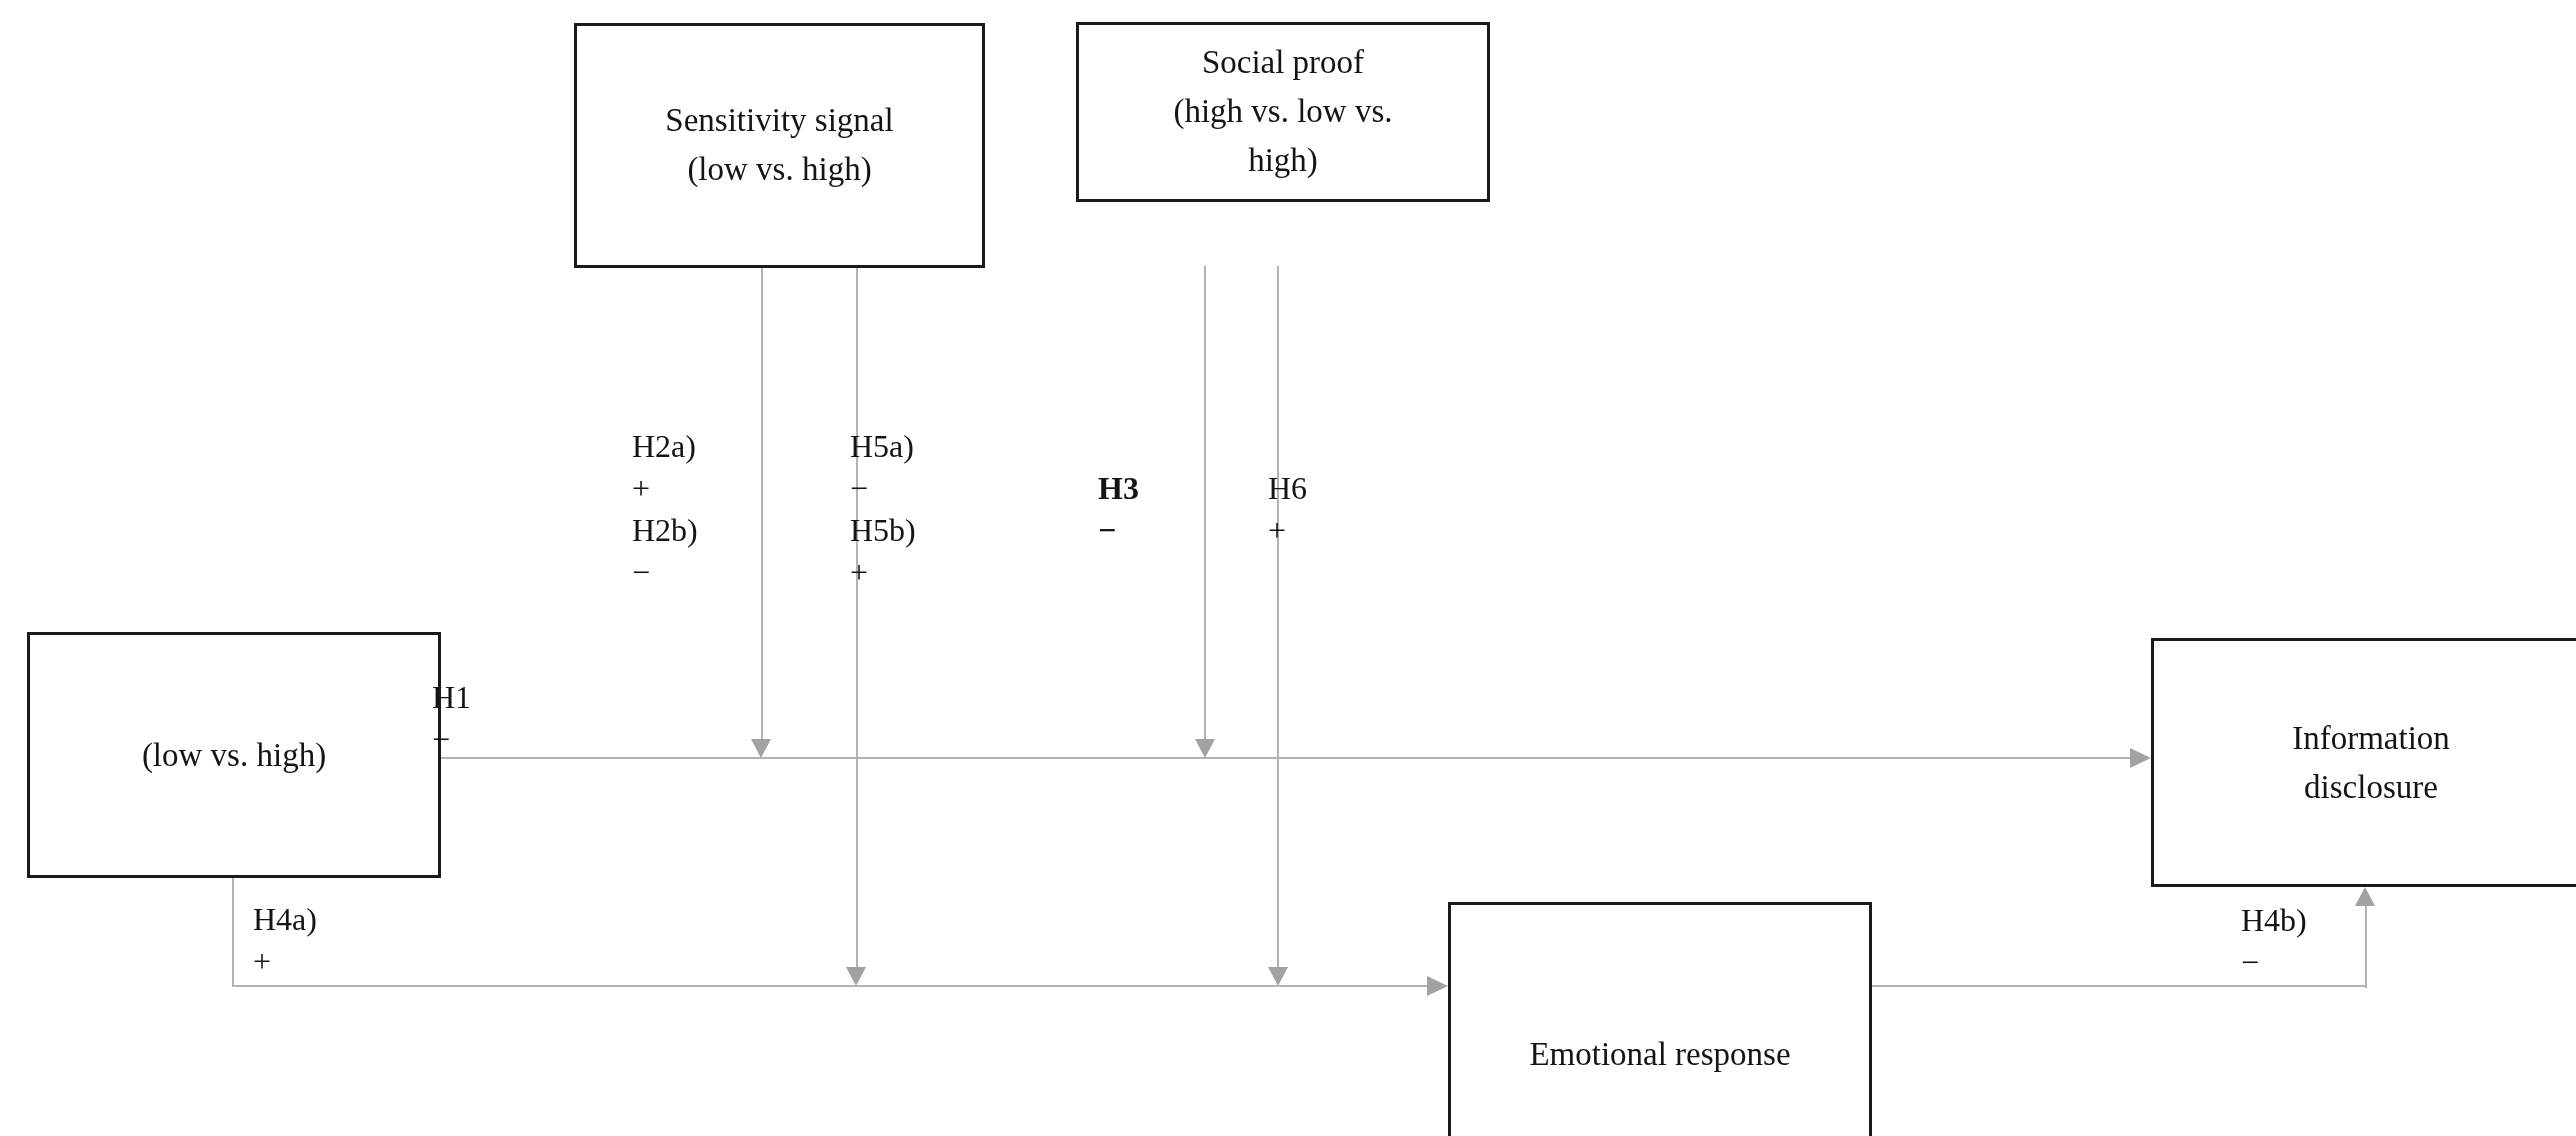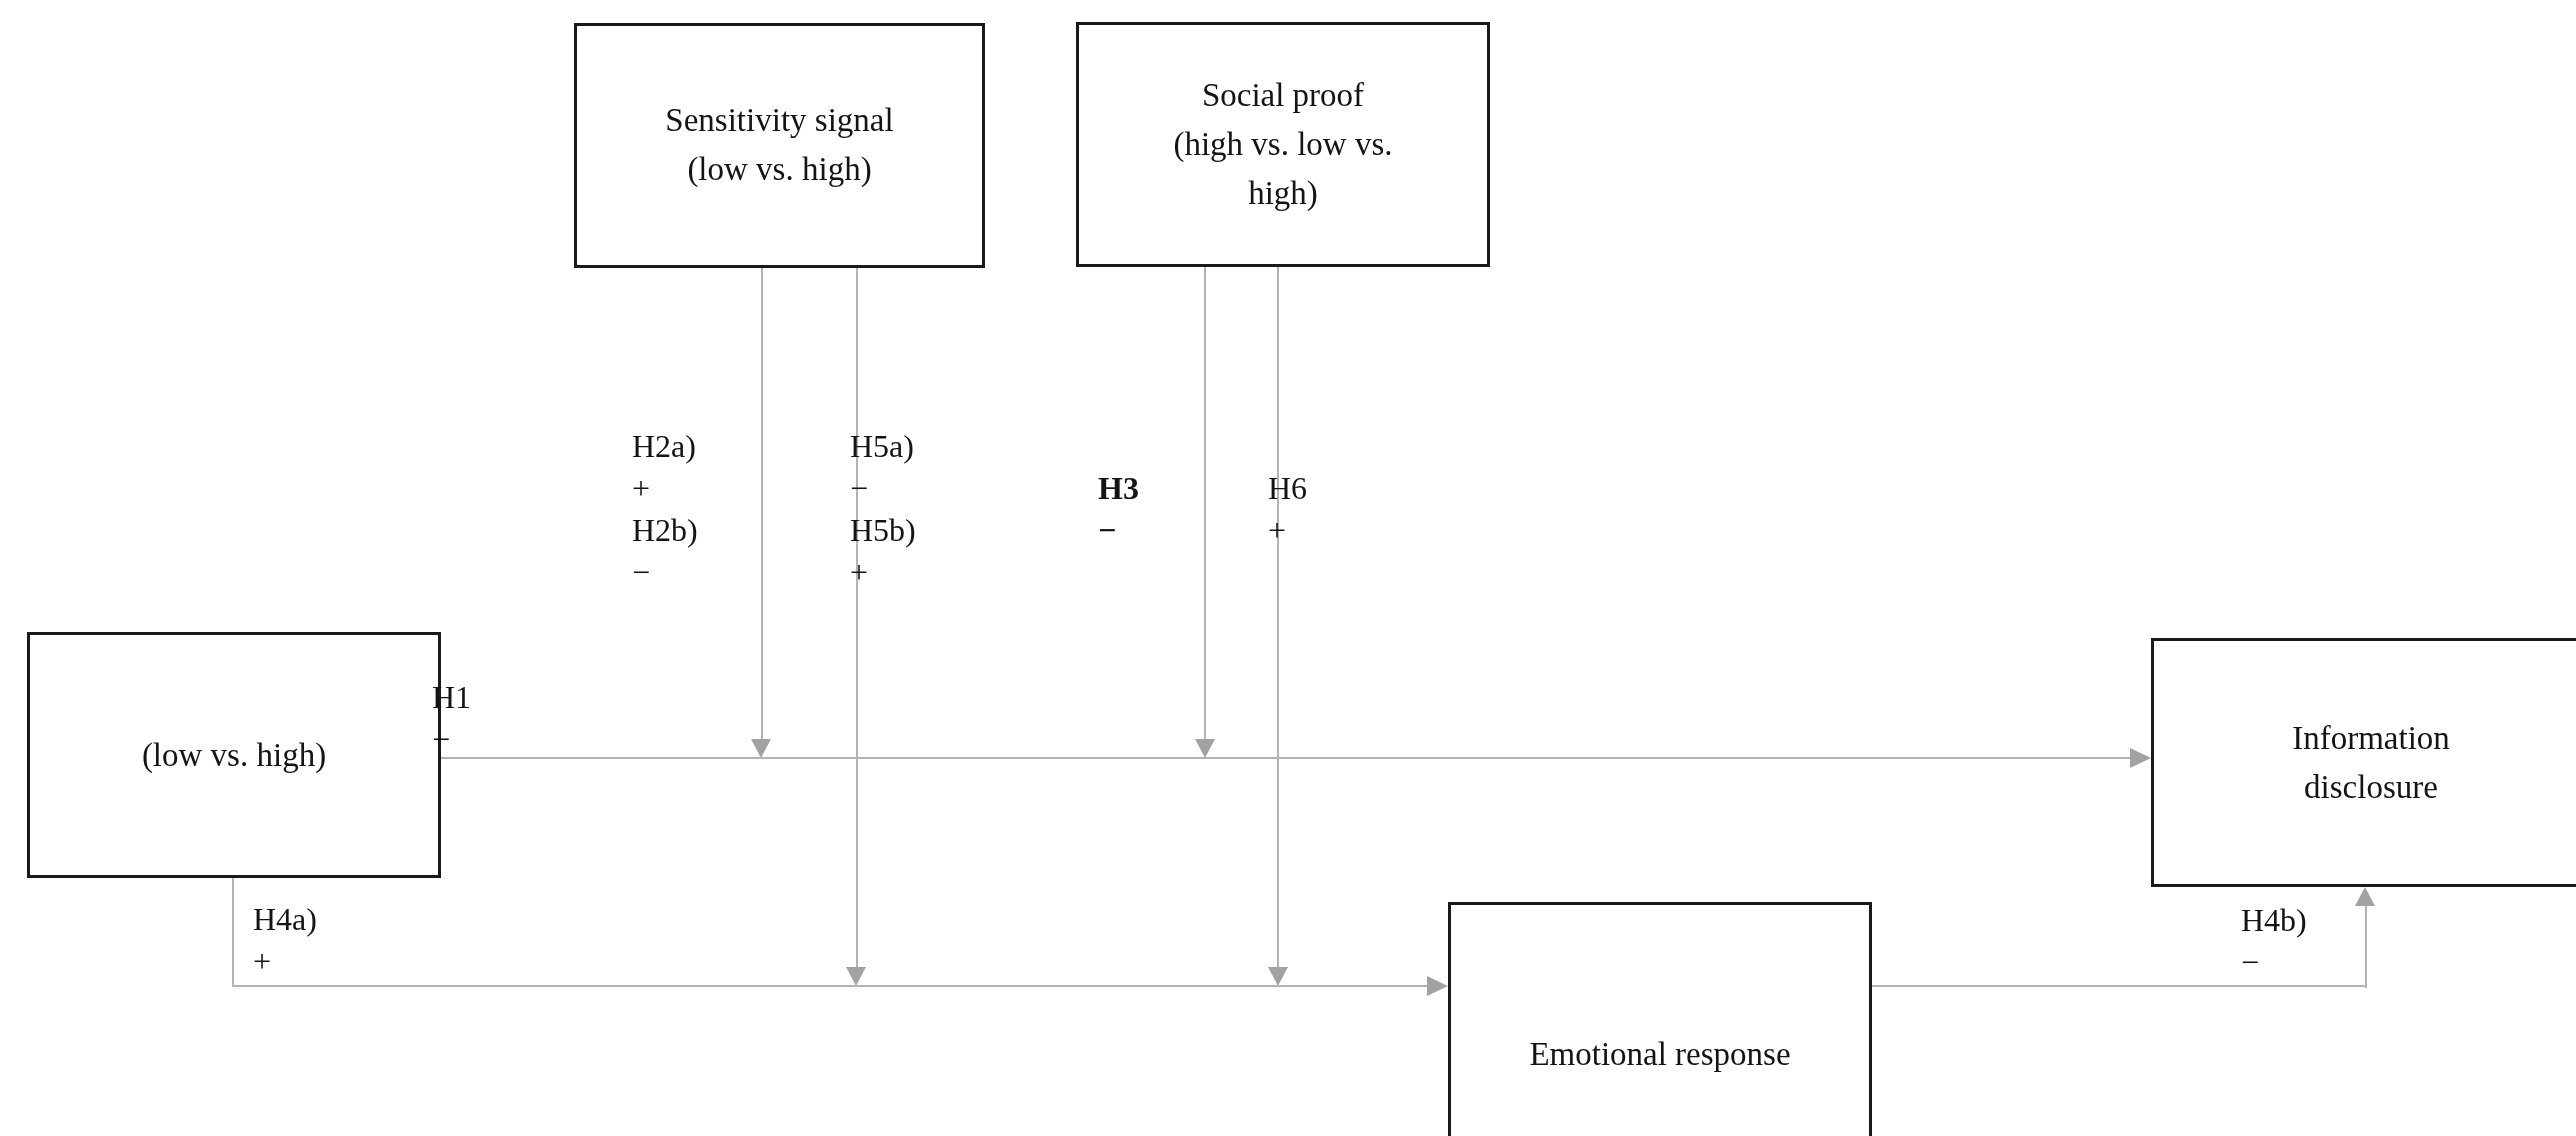--- a/index.html
+++ b/index.html
@@ -44,21 +44,21 @@
     position:absolute;
     width:128px;
     text-align:left;
     font-size:32px;
     line-height:42px;
   }
   .hlabel span{display:block;}
 
   
   #box-sensitivity{left:547px;top:22.5px;width:411px;height:245px;margin-left:27px;}
-  #box-social{left:1076px;top:21.7px;width:414px;height:245px;}
+  #box-social{left:1076px;top:21.7px;width:414px;height:180px;}
   #box-question{left:27px;top:632px;width:414px;height:246px;}
   #box-info{left:2151px;top:638px;width:440px;height:249px;}
   #box-emotional{left:1448px;top:902px;width:424px;height:304px;}
 
   
   #line-h1{left:441px;top:757px;width:1690px;}
   #arrow-h1{left:2130px;top:748px;}
 
   
   #line-h2{left:761px;top:267px;height:473px;}

